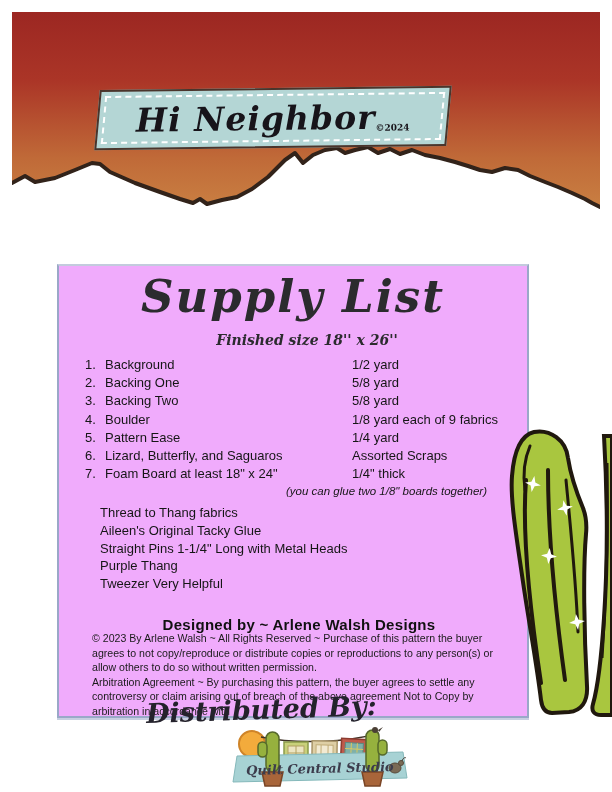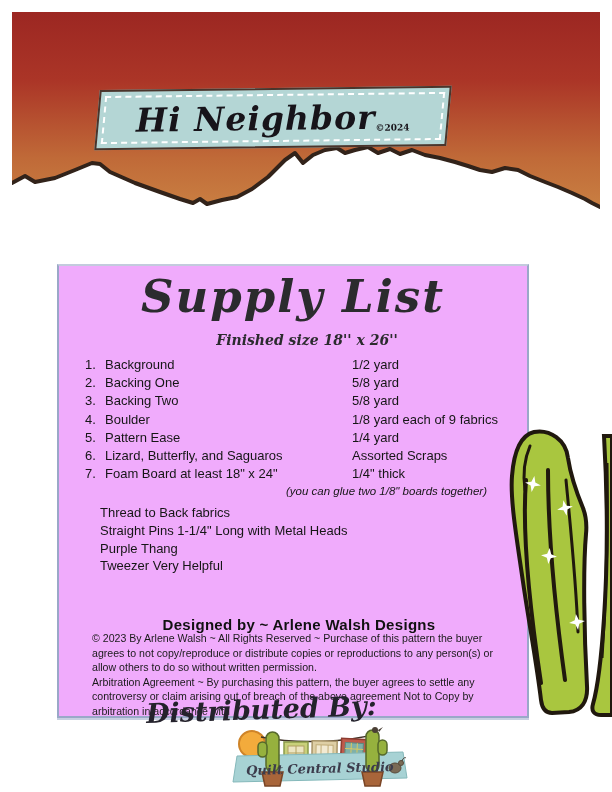--- a/index.html
+++ b/index.html
@@ -136,21 +136,22 @@
     </div>
     <div class="supply-row">
       <span class="num">7.</span><span>Foam Board at least 18" x 24"</span>
       <span class="qty">1/4" thick</span>
     </div>
   </div>
 
   <div class="supply-note">(you can glue two 1/8" boards together)</div>
 
   <div class="extras">
-    <div>Thread to Back fabrics</div>
+    <div>Thread to Thang fabrics</div>
+    <div>Aileen's Original Tacky Glue</div>
     <div>Straight Pins 1-1/4" Long with Metal Heads</div>
     <div>Purple Thang</div>
     <div>Tweezer Very Helpful</div>
   </div>
 
   <div class="designed-by">Designed by ~ Arlene Walsh Designs</div>
 
   <div class="legal">
     <p>© 2023 By Arlene Walsh ~ All Rights Reserved ~ Purchase of this pattern the buyer agrees to not copy/reproduce or distribute copies or reproductions to any person(s) or allow others to do so without written permission.</p>
     <p>Arbitration Agreement ~ By purchasing this pattern, the buyer agrees to settle any controversy or claim arising out of breach of the above agreement Not to Copy by arbitration in accordance with</p>

